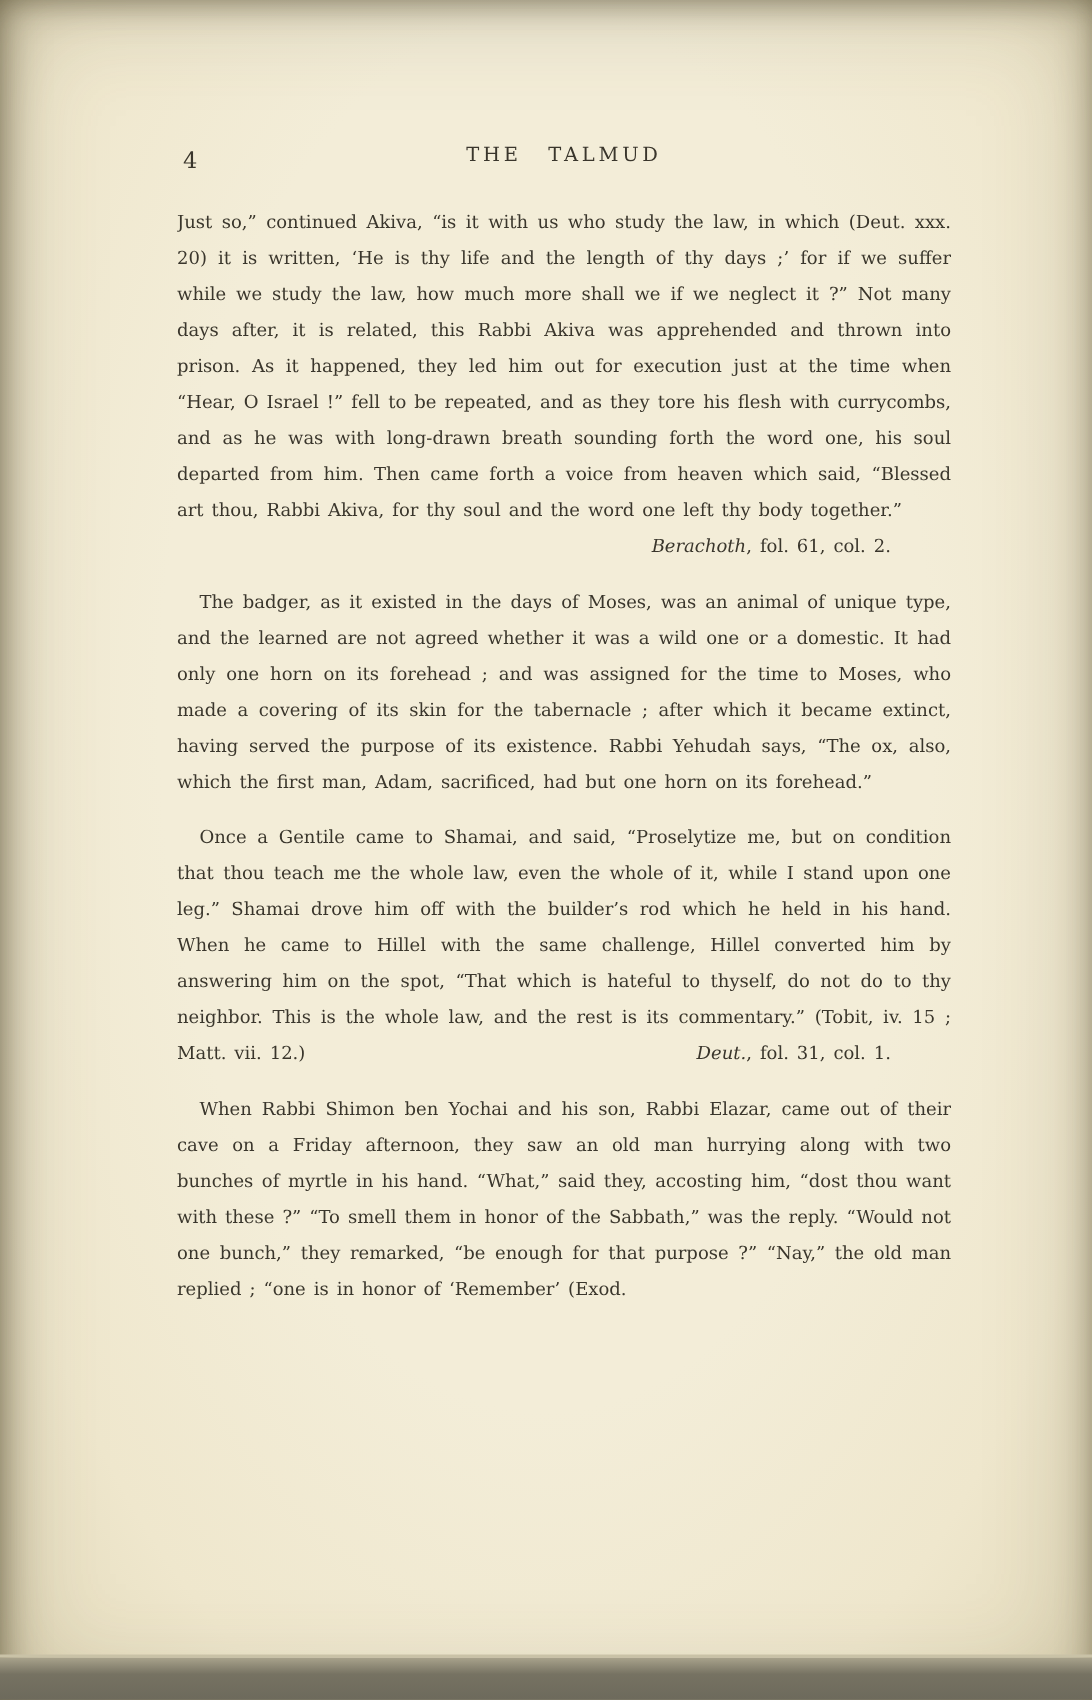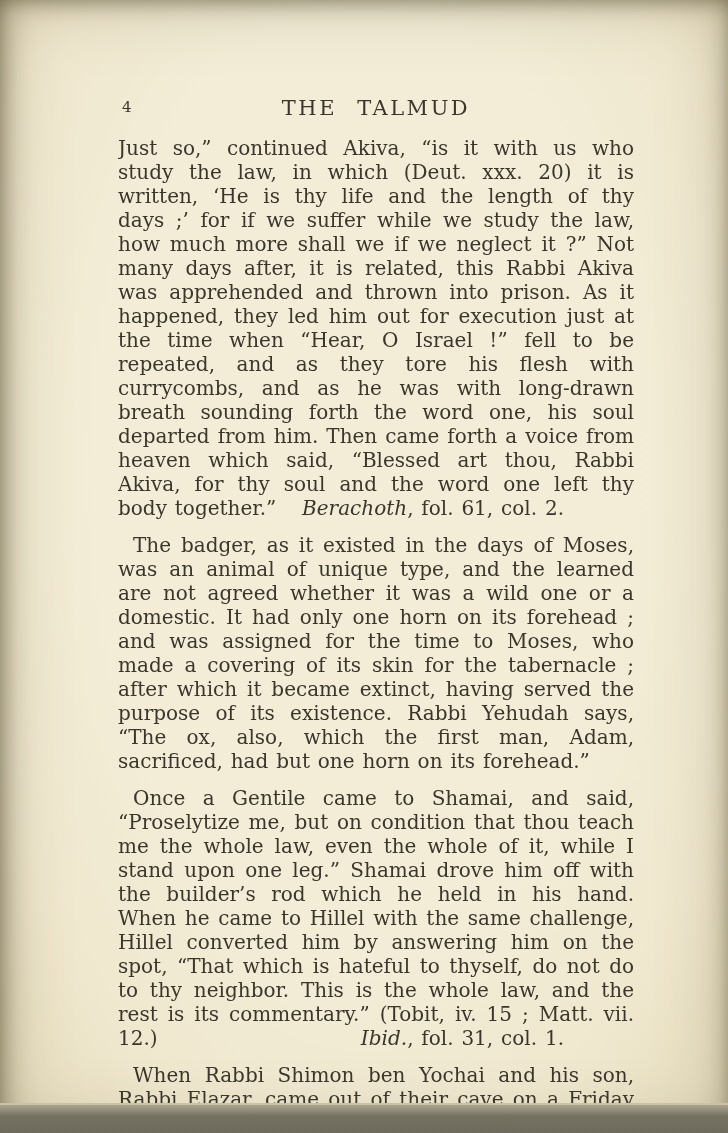--- a/index.html
+++ b/index.html
@@ -27,34 +27,34 @@
   .page-num {
     position: absolute;
     left: 4px;
     top: 2px;
     letter-spacing: 1px;
   }
   .running-title {
     text-align: center;
     letter-spacing: 2.5px;
     word-spacing: 11px;
-    font-size: 21px;
+    font-size: 13px;
   }
   .body-text p {
     margin: 0 0 13px 0;
     text-align: justify;
-    font-size: 20px;
+    font-size: 12px;
     line-height: 24px;
     word-spacing: 1.5px;
     overflow: hidden; 
   }
   .body-text p.ind { text-indent: 15px; }
   .cite {
     float: right;
-    margin-right: 70px;
+    margin-right: 40px;
     white-space: nowrap;
   }
   .cite i { font-style: italic; }
   .vignette {
     position: absolute;
     inset: 0;
     pointer-events: none;
     box-shadow:
       inset 0 0 70px rgba(92, 84, 52, 0.28),
       inset 16px 0 30px -16px rgba(76, 68, 42, 0.60),
@@ -89,21 +89,21 @@
         <span>Just so,” continued Akiva, “is it with us who study the law, in which (Deut. xxx. 20) it is written, ‘He is thy life and the length of thy days&nbsp;;’ for if we suffer while we study the law, how much more shall we if we neglect it&nbsp;?” Not many days after, it is related, this Rabbi Akiva was apprehended and thrown into prison. As it happened, they led him out for execution just at the time when “Hear, O Israel&nbsp;!” fell to be repeated, and as they tore his flesh with currycombs, and as he was with long-drawn breath sounding forth the word one, his soul departed from him. Then came forth a voice from heaven which said, “Blessed art thou, Rabbi Akiva, for thy soul and the word one left thy body together.”</span>
         <span class="cite"><i>Berachoth</i><span>, fol. 61, col. 2.</span></span>
       </p>
 
       <p class="ind">
         <span>The badger, as it existed in the days of Moses, was an animal of unique type, and the learned are not agreed whether it was a wild one or a domestic. It had only one horn on its forehead&nbsp;; and was assigned for the time to Moses, who made a covering of its skin for the tabernacle&nbsp;; after which it became extinct, having served the purpose of its existence. Rabbi Yehudah says, “The ox, also, which the first man, Adam, sacrificed, had but one horn on its forehead.”</span>
       </p>
 
       <p class="ind">
         <span>Once a Gentile came to Shamai, and said, “Proselytize me, but on condition that thou teach me the whole law, even the whole of it, while I stand upon one leg.” Shamai drove him off with the builder’s rod which he held in his hand. When he came to Hillel with the same challenge, Hillel converted him by answering him on the spot, “That which is hateful to thyself, do not do to thy neighbor. This is the whole law, and the rest is its commentary.” (Tobit, iv. 15&nbsp;; Matt. vii. 12.)</span>
-        <span class="cite"><i>Ibid.</i><span>, fol. 31, col. 1.</span></span>
+        <span class="cite"><i>Deut.</i><span>, fol. 31, col. 1.</span></span>
       </p>
 
       <p class="ind">
         <span>When Rabbi Shimon ben Yochai and his son, Rabbi Elazar, came out of their cave on a Friday afternoon, they saw an old man hurrying along with two bunches of myrtle in his hand. “What,” said they, accosting him, “dost thou want with these&nbsp;?” “To smell them in honor of the Sabbath,” was the reply. “Would not one bunch,” they remarked, “be enough for that purpose&nbsp;?” “Nay,” the old man replied&nbsp;; “one is in honor of ‘Remember’ (Exod.</span>
       </p>
 
     </div>
   </div>
 
   <div class="vignette"></div>

